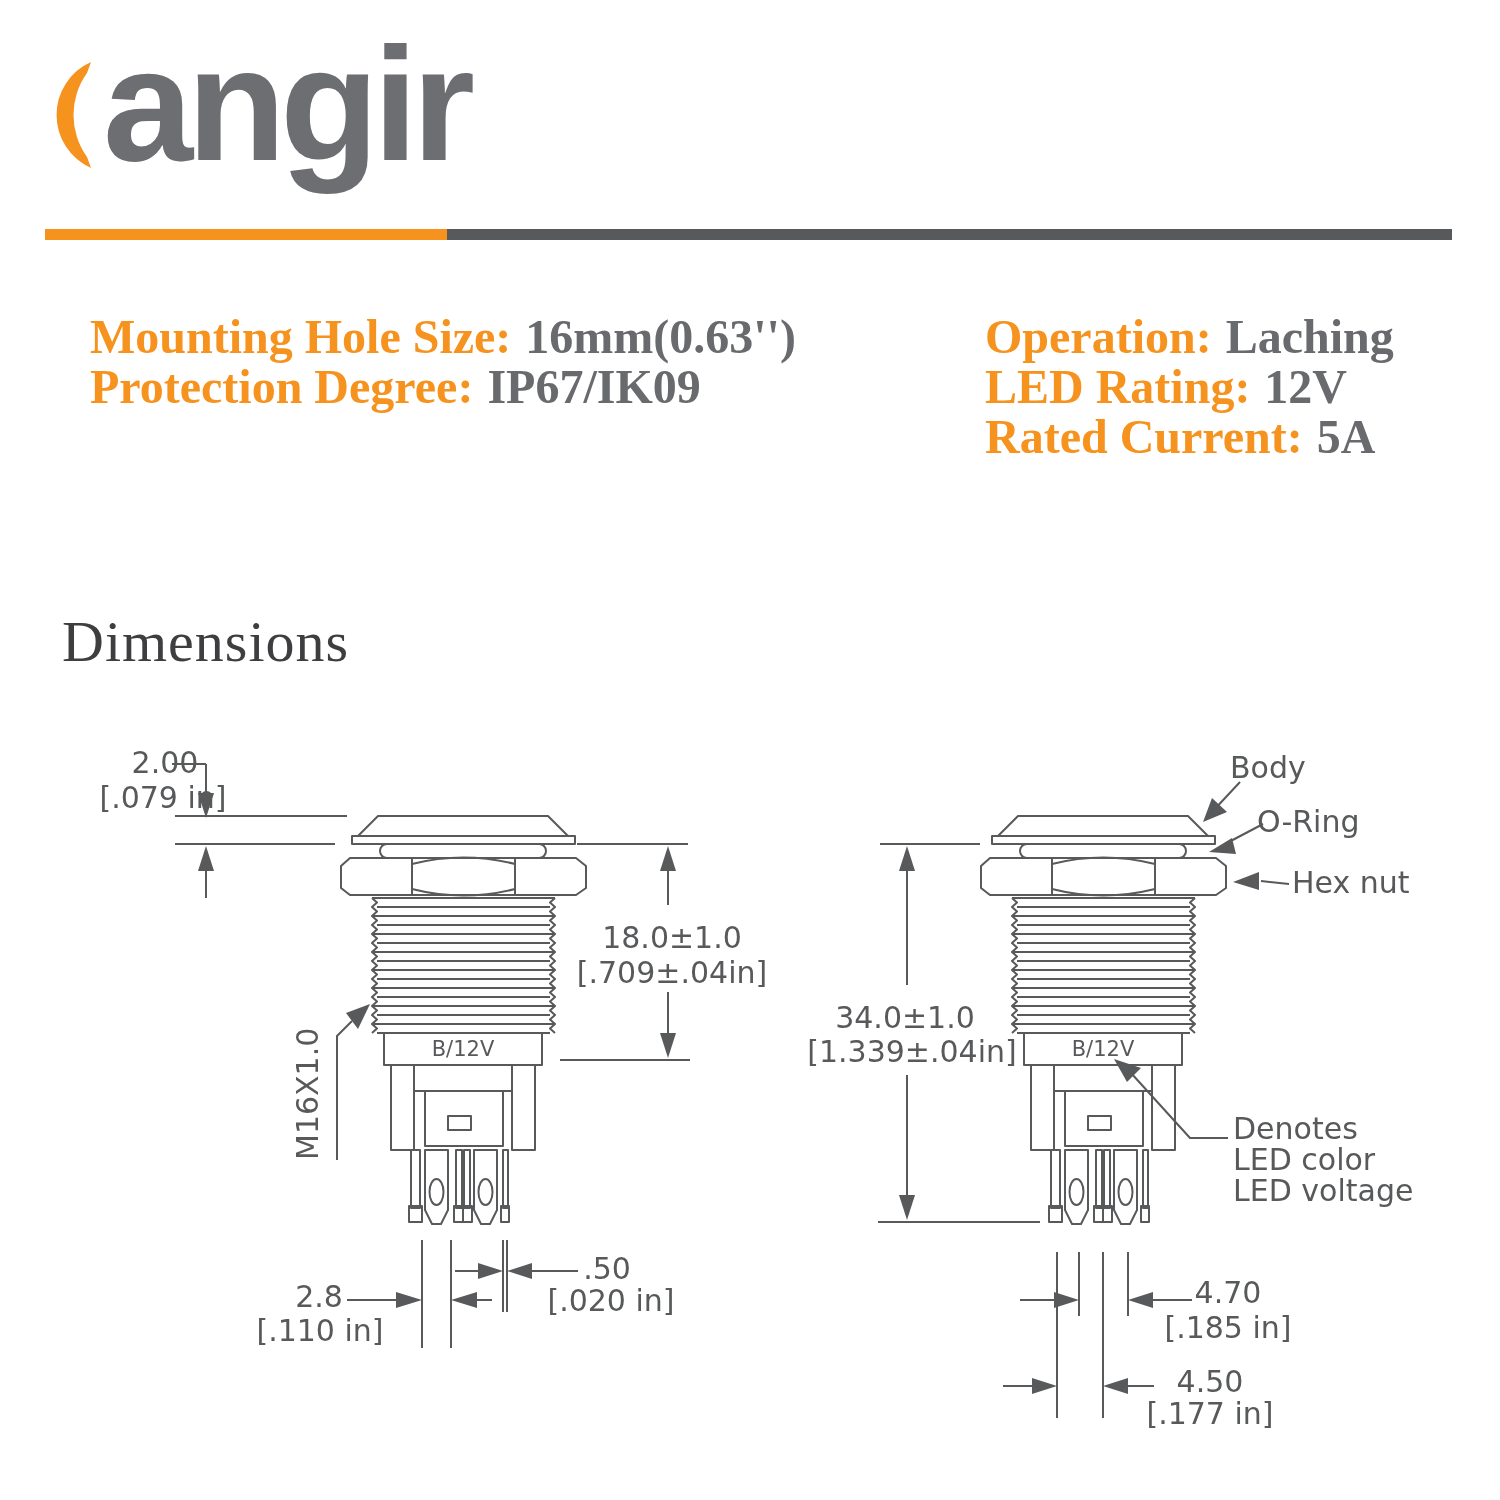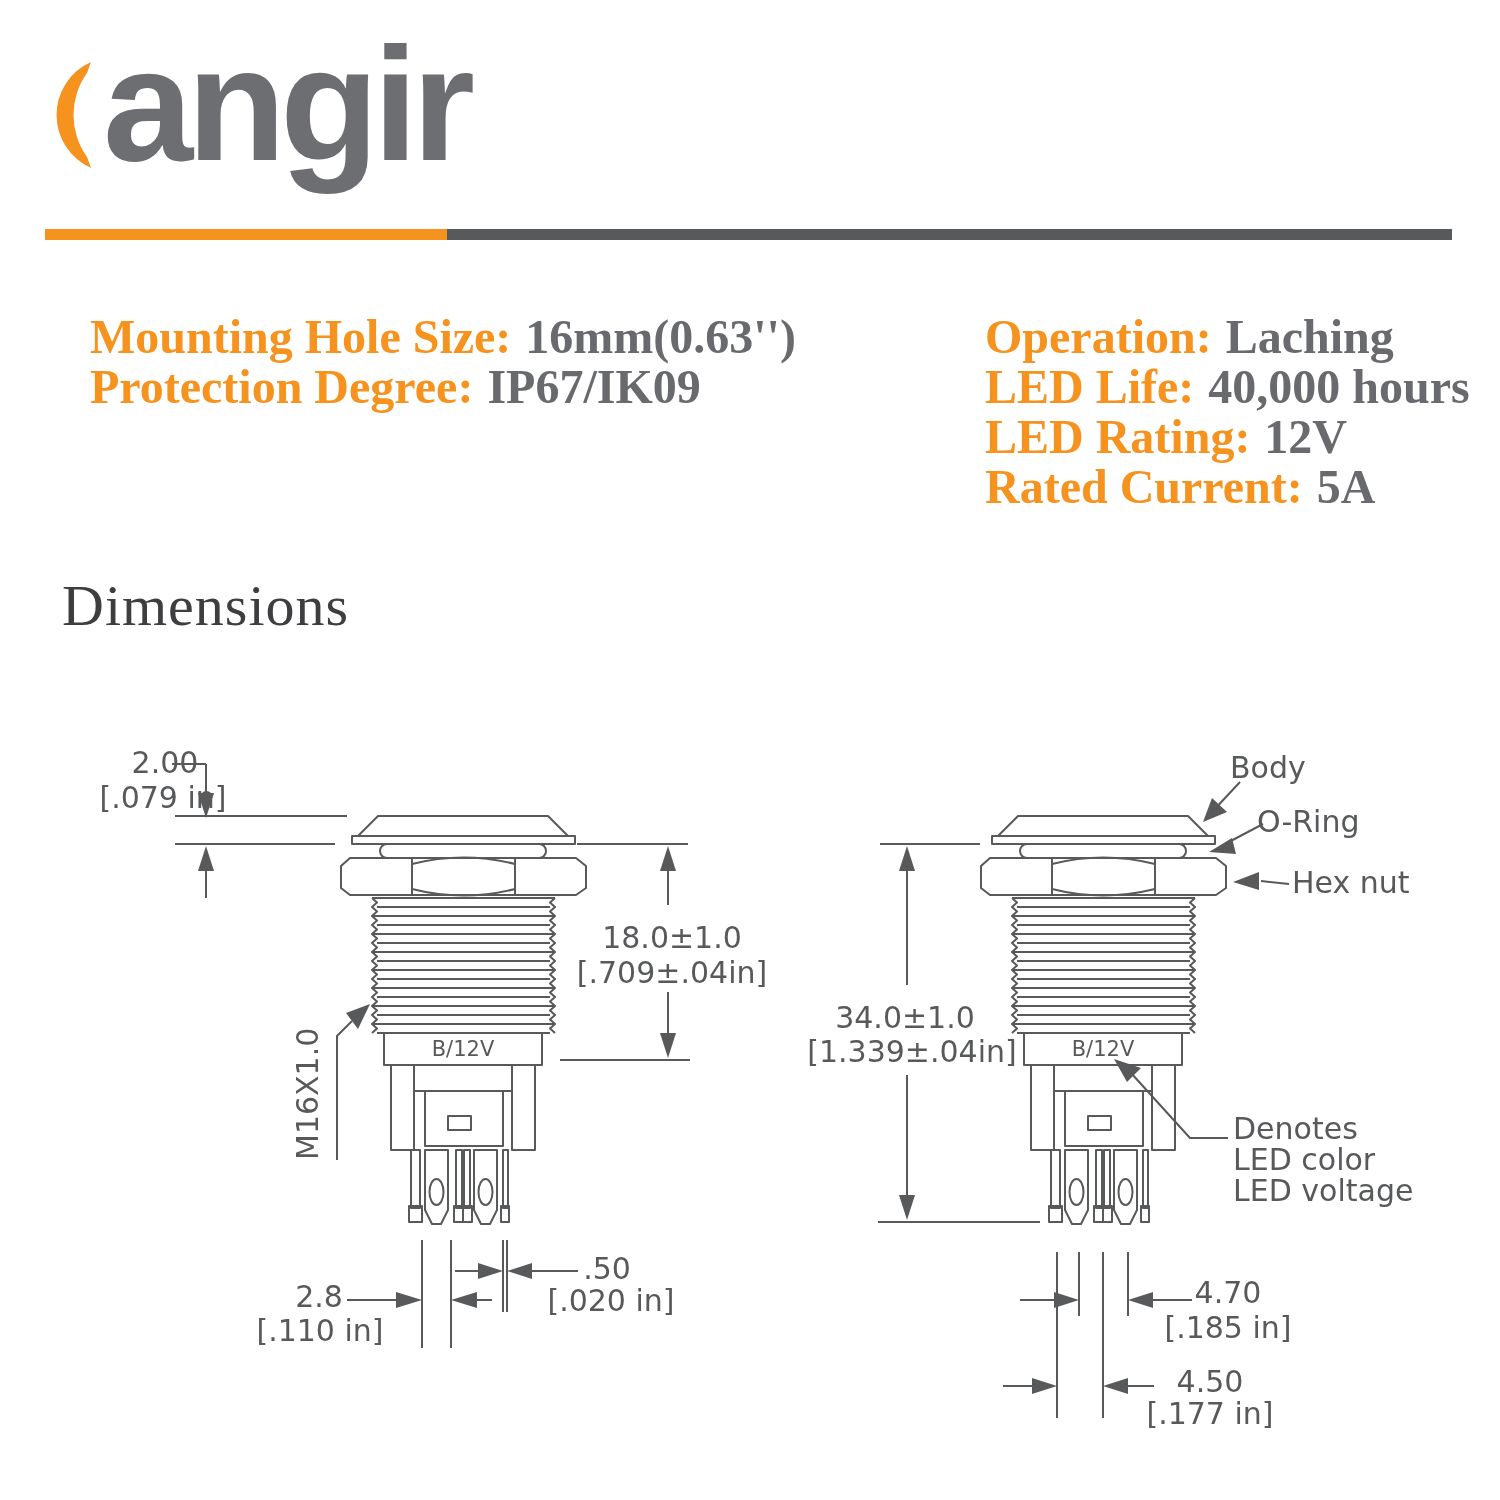--- a/index.html
+++ b/index.html
@@ -7,21 +7,21 @@
   .logo-svg{position:absolute;left:55px;top:36px}
   .logo-text{font-family:"Liberation Sans",sans-serif;font-weight:bold;fill:#6D6E71;font-size:162px;letter-spacing:-6px}
   .divider{position:absolute;left:45px;top:229px;width:1407px;height:11px;display:flex}
   .divider-orange{width:402px;background:#F6921E}
   .divider-gray{flex:1;background:#58595B}
   .specs{position:absolute;top:312px;font-family:"Liberation Serif",serif;font-weight:bold;font-size:48px;line-height:50px;white-space:nowrap}
   .specs-left{left:90px}
   .specs-right{left:985px}
   .spec-label{color:#F6921E;margin-right:14px}
   .spec-value{color:#696A6D}
-  .dim-heading{position:absolute;left:62px;top:572px;margin:0;font-family:"Liberation Serif",serif;font-weight:400;font-size:58px;color:#3E3E40;letter-spacing:1px}
+  .dim-heading{position:absolute;left:62px;top:608px;margin:0;font-family:"Liberation Serif",serif;font-weight:400;font-size:58px;color:#3E3E40;letter-spacing:1px}
   .drawing{position:absolute;left:0;top:690px}
   .ln{fill:none;stroke:#58595B;stroke-width:2;stroke-linejoin:round;stroke-linecap:butt}
   .ar{fill:#58595B;stroke:none}
   .dtxt{font-family:"DejaVu Sans",sans-serif;fill:#58595B;font-size:30px}
   .mid{text-anchor:middle}
   .marktxt{font-size:21px}
 </style>
 </head>
 <body>
 
@@ -37,21 +37,20 @@
     <div class="divider-gray"></div>
   </div>
 
   <div class="specs specs-left">
     <div><span class="spec-label">Mounting Hole Size:</span><span class="spec-value">16mm(0.63'')</span></div>
     <div><span class="spec-label">Protection Degree:</span><span class="spec-value">IP67/IK09</span></div>
   </div>
 
   <div class="specs specs-right">
     <div><span class="spec-label">Operation:</span><span class="spec-value">Laching</span></div>
-    <div><span class="spec-label">LED Life:</span><span class="spec-value">40,000 hours</span></div>
     <div><span class="spec-label">LED Rating:</span><span class="spec-value">12V</span></div>
     <div><span class="spec-label">Rated Current:</span><span class="spec-value">5A</span></div>
   </div>
 
   <h2 class="dim-heading">Dimensions</h2>
 
   <svg class="drawing" width="1500" height="810" viewBox="0 690 1500 810">
     <defs>
       <g id="switch-shape">
 

